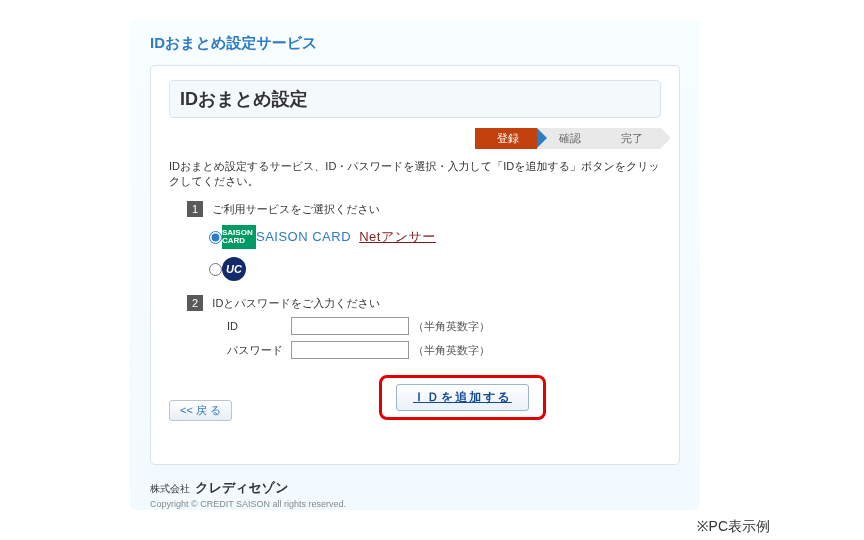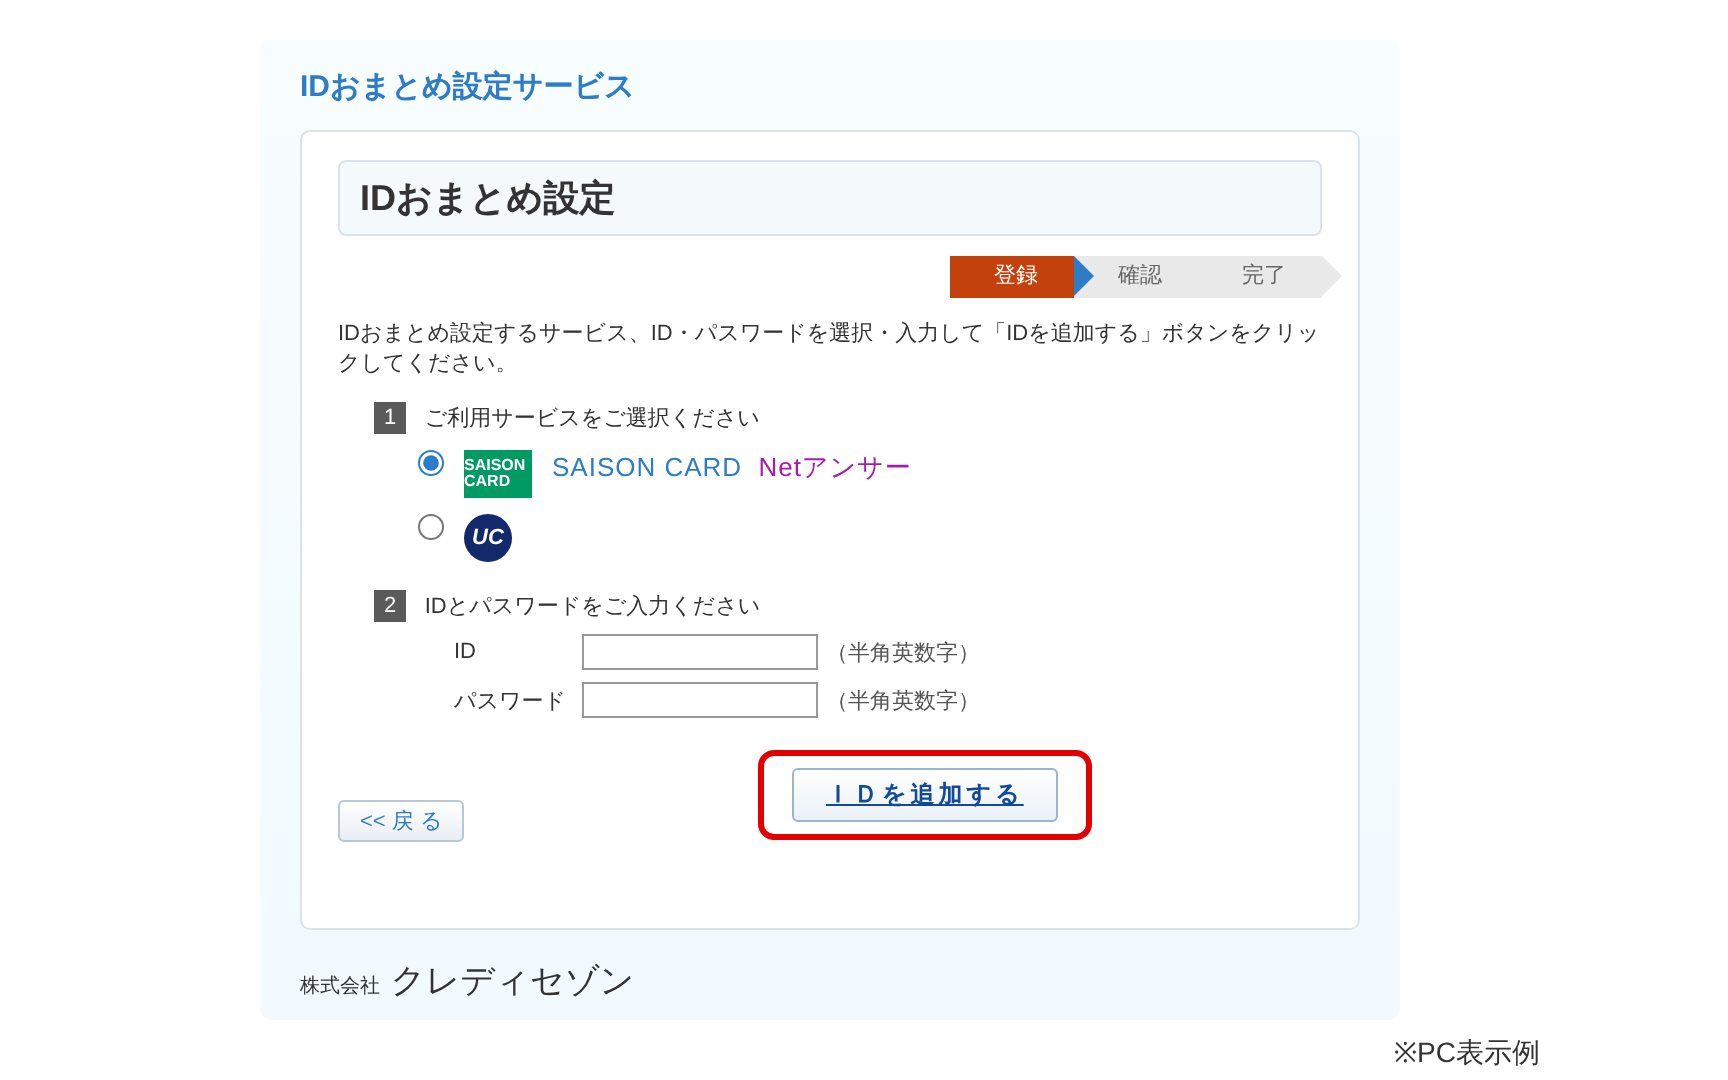--- a/index.html
+++ b/index.html
@@ -33,52 +33,52 @@
     z-index: 1;
   }
   .step.active::after { border-left-color: #2d7cc6; }
   .desc { font-size: 11px; color: #333; margin: 8px 0 12px 0; }
   .numbox {
     display: inline-block; width: 16px; height: 16px; background: #5a5a5a; color: #fff;
     text-align: center; line-height: 16px; font-size: 11px; margin-right: 6px; vertical-align: middle;
   }
   .step-label { font-size: 11px; vertical-align: middle; }
   .group { margin: 0 0 14px 18px; }
-  .opt-row { display: flex; align-items: flex-start; gap: 10px; margin: 8px 0 8px 22px; }
+  .opt-row { display: flex; align-items: center; margin: 8px 0 8px 22px; }
   .opt-row input[type=radio] { accent-color: #2d7cc6; }
   .card-ico {
     width: 34px; height: 24px; display: inline-flex; align-items: center; justify-content: center;
     font-size: 8px; font-weight: bold; color: #fff;
   }
   .card-ico.saison { background: #009b63; flex-direction: column; line-height: 1; }
   .card-ico.uc { background: #122a6b; border-radius: 50%; width: 24px; height: 24px; font-size: 11px; font-style: italic; }
   .brand { font-size: 13px; color: #2d7cc6; letter-spacing: 0.5px; }
   .brand.uc { color: #c03; }
-  .brand .sub { color: #a21caf; margin-left: 4px; }
+  .brand .sub { color: #7f1d1d; margin-left: 4px; text-decoration: underline; }
   .form-row { display: flex; align-items: center; margin: 6px 0 6px 40px; }
   .form-row label { width: 64px; font-size: 11px; }
   .form-row input { width: 118px; height: 18px; border: 1px solid #999; font-size: 11px; padding: 0 2px; }
   .hint { font-size: 11px; color: #555; margin-left: 4px; }
   .btn-row { display: flex; align-items: flex-end; margin-top: 18px; position: relative; height: 44px; }
   .back-btn {
     border: 1px solid #b8c7d6; background: linear-gradient(#fff,#e9eef5); border-radius: 3px;
     font-size: 11px; color: #2d7cc6; padding: 2px 10px; cursor: pointer;
   }
   .primary-wrap {
     position: absolute; left: 210px; top: -2px;
     border: 3px solid #e30000; border-radius: 8px; padding: 6px 14px;
   }
   .primary-btn {
     border: 1px solid #9bb5cf; background: linear-gradient(#fff,#eaf1f8); border-radius: 3px;
     color: #124a9a; font-weight: bold; text-decoration: underline; font-size: 12px;
     padding: 4px 16px; cursor: pointer; letter-spacing: 2px;
   }
   .footer { margin-top: 14px; }
   .company-label { font-size: 10px; margin-right: 2px; }
-  .company { font-size: 17px; font-weight: normal; letter-spacing: 0; }
+  .company { font-size: 13px; font-weight: bold; letter-spacing: 0; }
   .copyright { font-size: 9px; color: #888; margin-top: 2px; }
   .caption { position: absolute; right: 42px; bottom: 4px; font-size: 14px; }
 </style>
 </head>
 <body>
 
 <div class="page">
   <div class="panel">
     <div class="service-title">IDおまとめ設定サービス</div>
 
@@ -136,17 +136,18 @@
           <button class="primary-btn">ＩＤを追加する</button>
         </div>
       </div>
     </div>
 
     <div class="footer">
       <div>
         <span class="company-label">株式会社</span>
         <span class="company">クレディセゾン</span>
       </div>
+      <div class="copyright">Copyright © CREDIT SAISON all rights reserved.</div>
     </div>
   </div>
 
   <div class="caption">※PC表示例</div>
 </div>
 
 </body></html>

